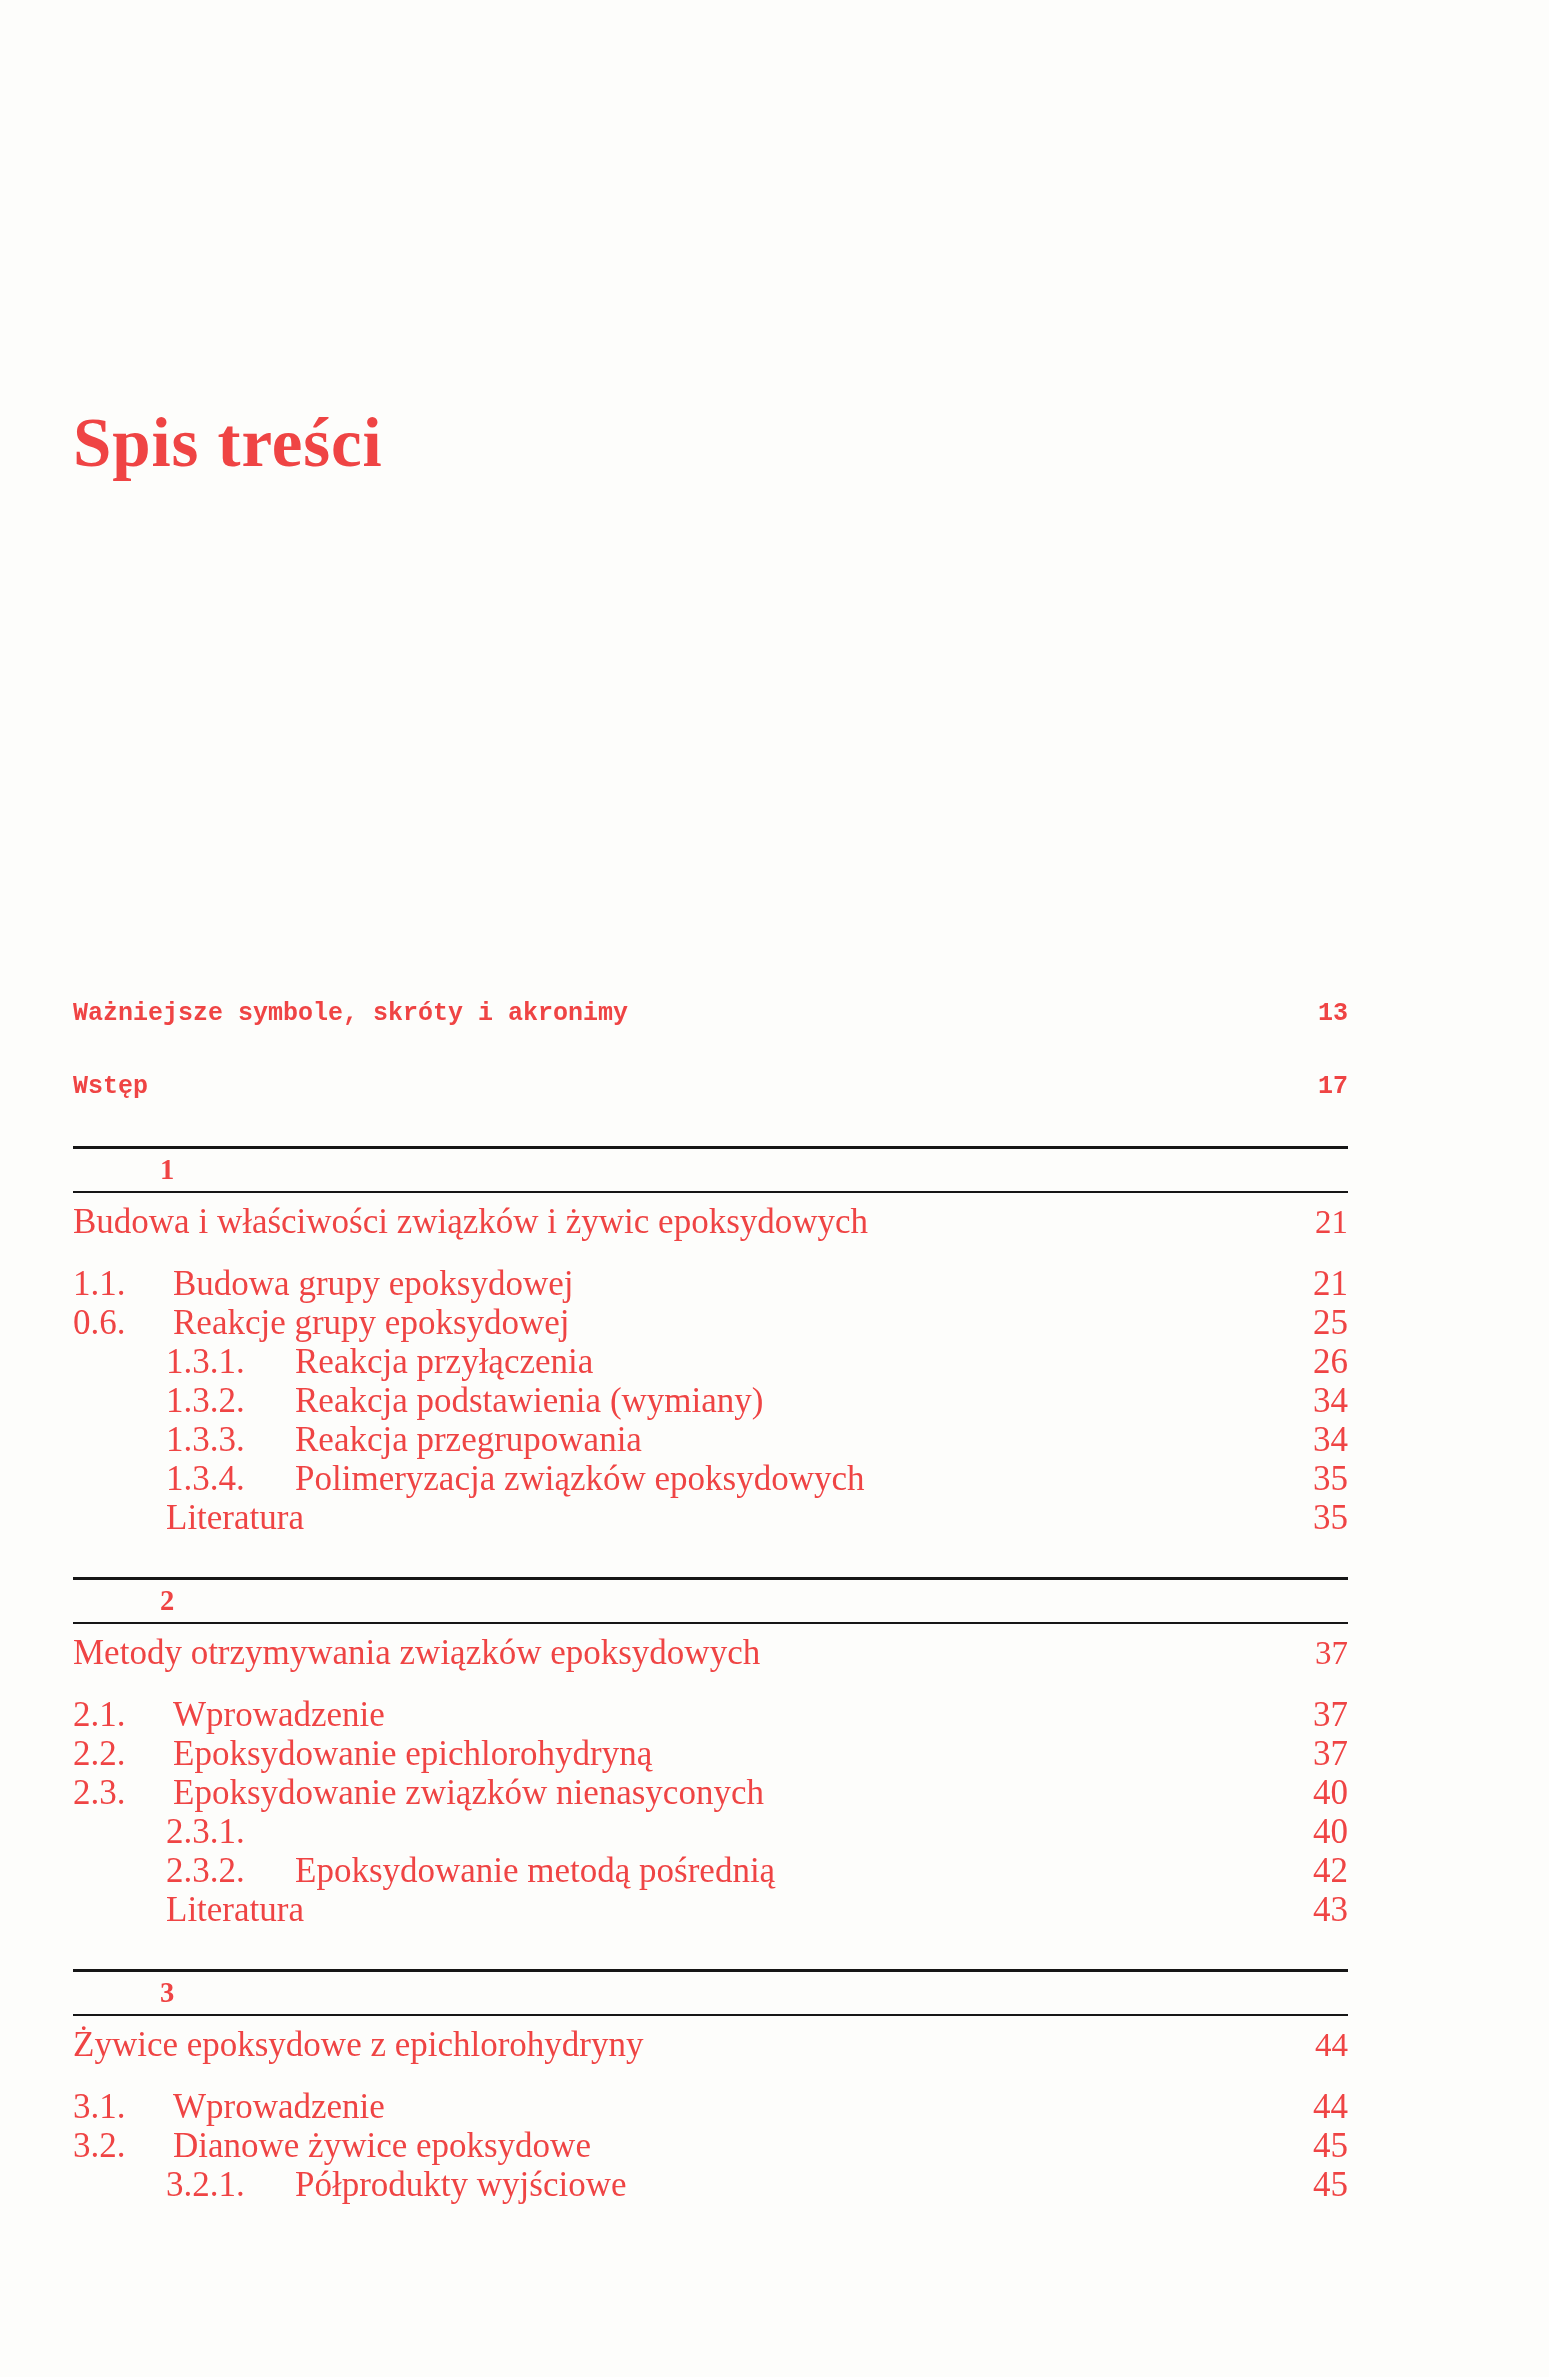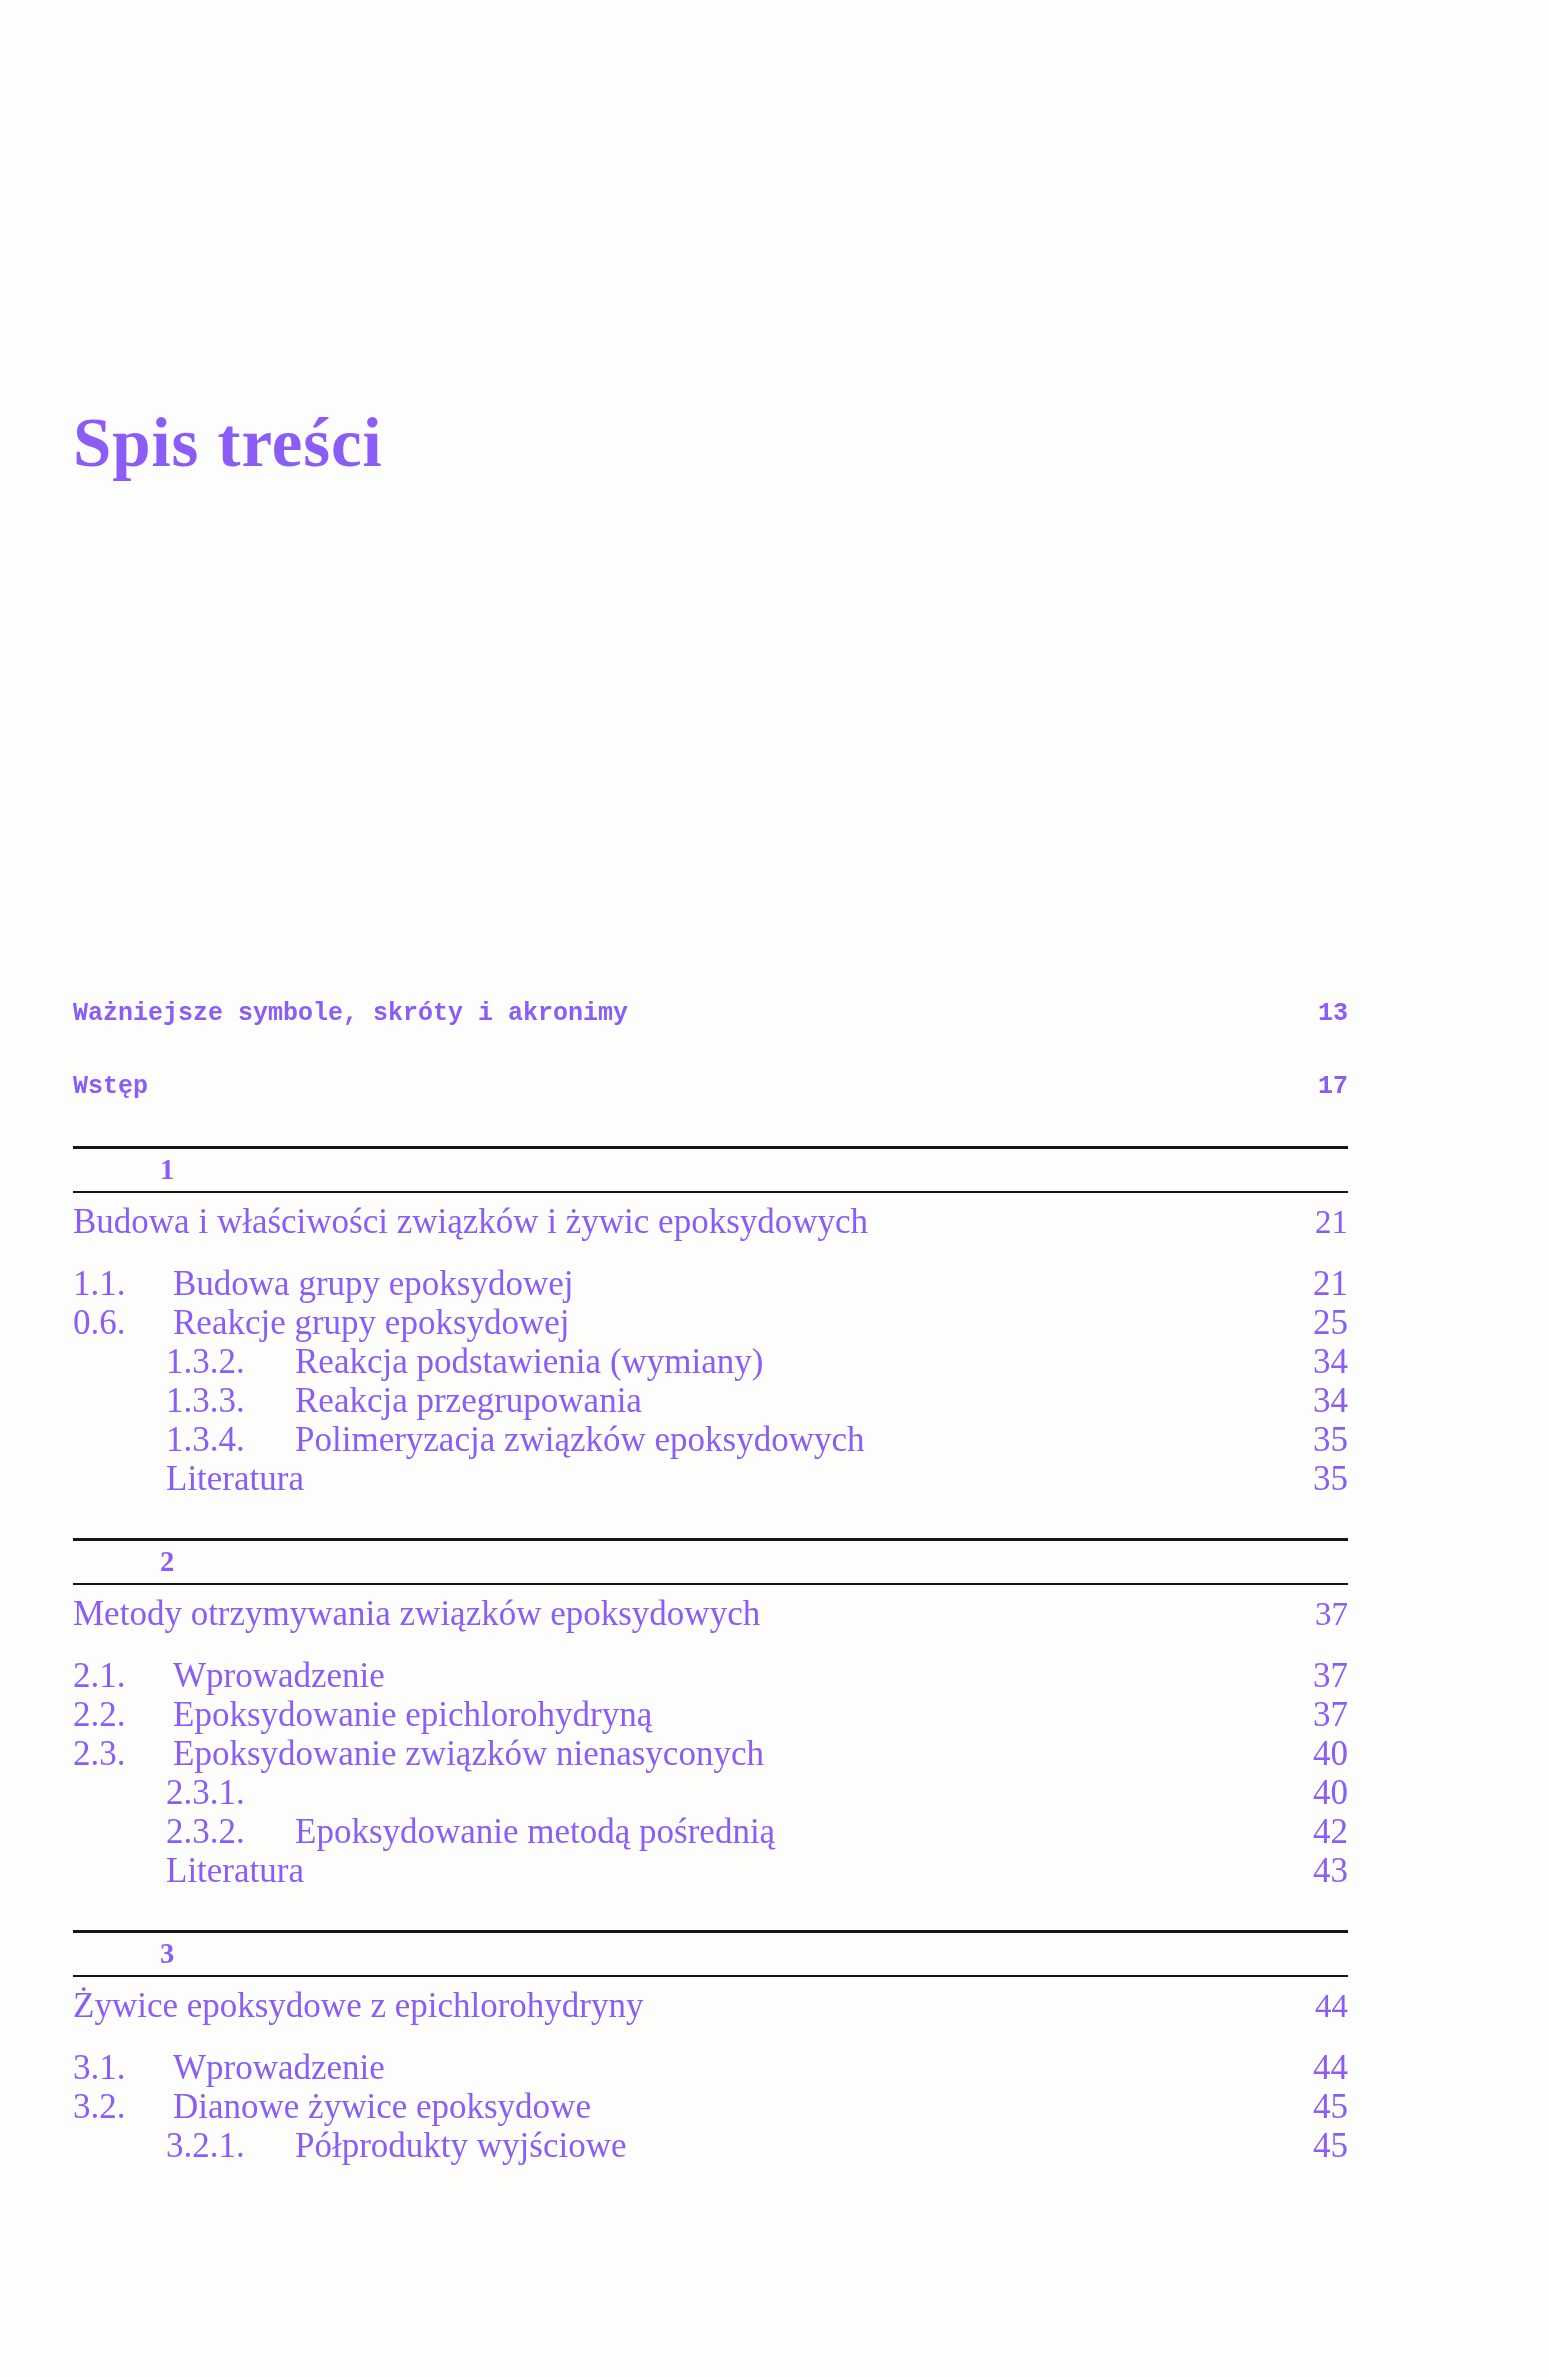--- a/index.html
+++ b/index.html
@@ -7,21 +7,21 @@
     margin: 0;
     padding: 0;
     background: #e9e9e7;
   }
   .page {
     position: relative;
     width: 1550px;
     min-height: 2377px;
     margin: 0 auto;
     background: #fdfdfb;
-    color: #8b5cf6;
+    color: #ef4444;
     font-family: "Liberation Serif", "DejaVu Serif", serif;
     box-sizing: border-box;
     padding: 0 202px 52px 73px;
     overflow: hidden;
   }
   .page-title {
     margin: 0;
     padding-top: 407px;
     font-size: 69px;
     line-height: 1.05;
@@ -126,20 +126,25 @@
             <span class="e-num">1.1.</span>
             <span class="e-label">Budowa grupy epoksydowej</span>
             <span class="e-page">21</span>
           </div>
           <div class="entry lvl1">
             <span class="e-num">0.6.</span>
             <span class="e-label">Reakcje grupy epoksydowej</span>
             <span class="e-page">25</span>
           </div>
           <div class="entry lvl2">
+            <span class="e-num">1.3.1.</span>
+            <span class="e-label">Reakcja przyłączenia</span>
+            <span class="e-page">26</span>
+          </div>
+          <div class="entry lvl2">
             <span class="e-num">1.3.2.</span>
             <span class="e-label">Reakcja podstawienia (wymiany)</span>
             <span class="e-page">34</span>
           </div>
           <div class="entry lvl2">
             <span class="e-num">1.3.3.</span>
             <span class="e-label">Reakcja przegrupowania</span>
             <span class="e-page">34</span>
           </div>
           <div class="entry lvl2">

